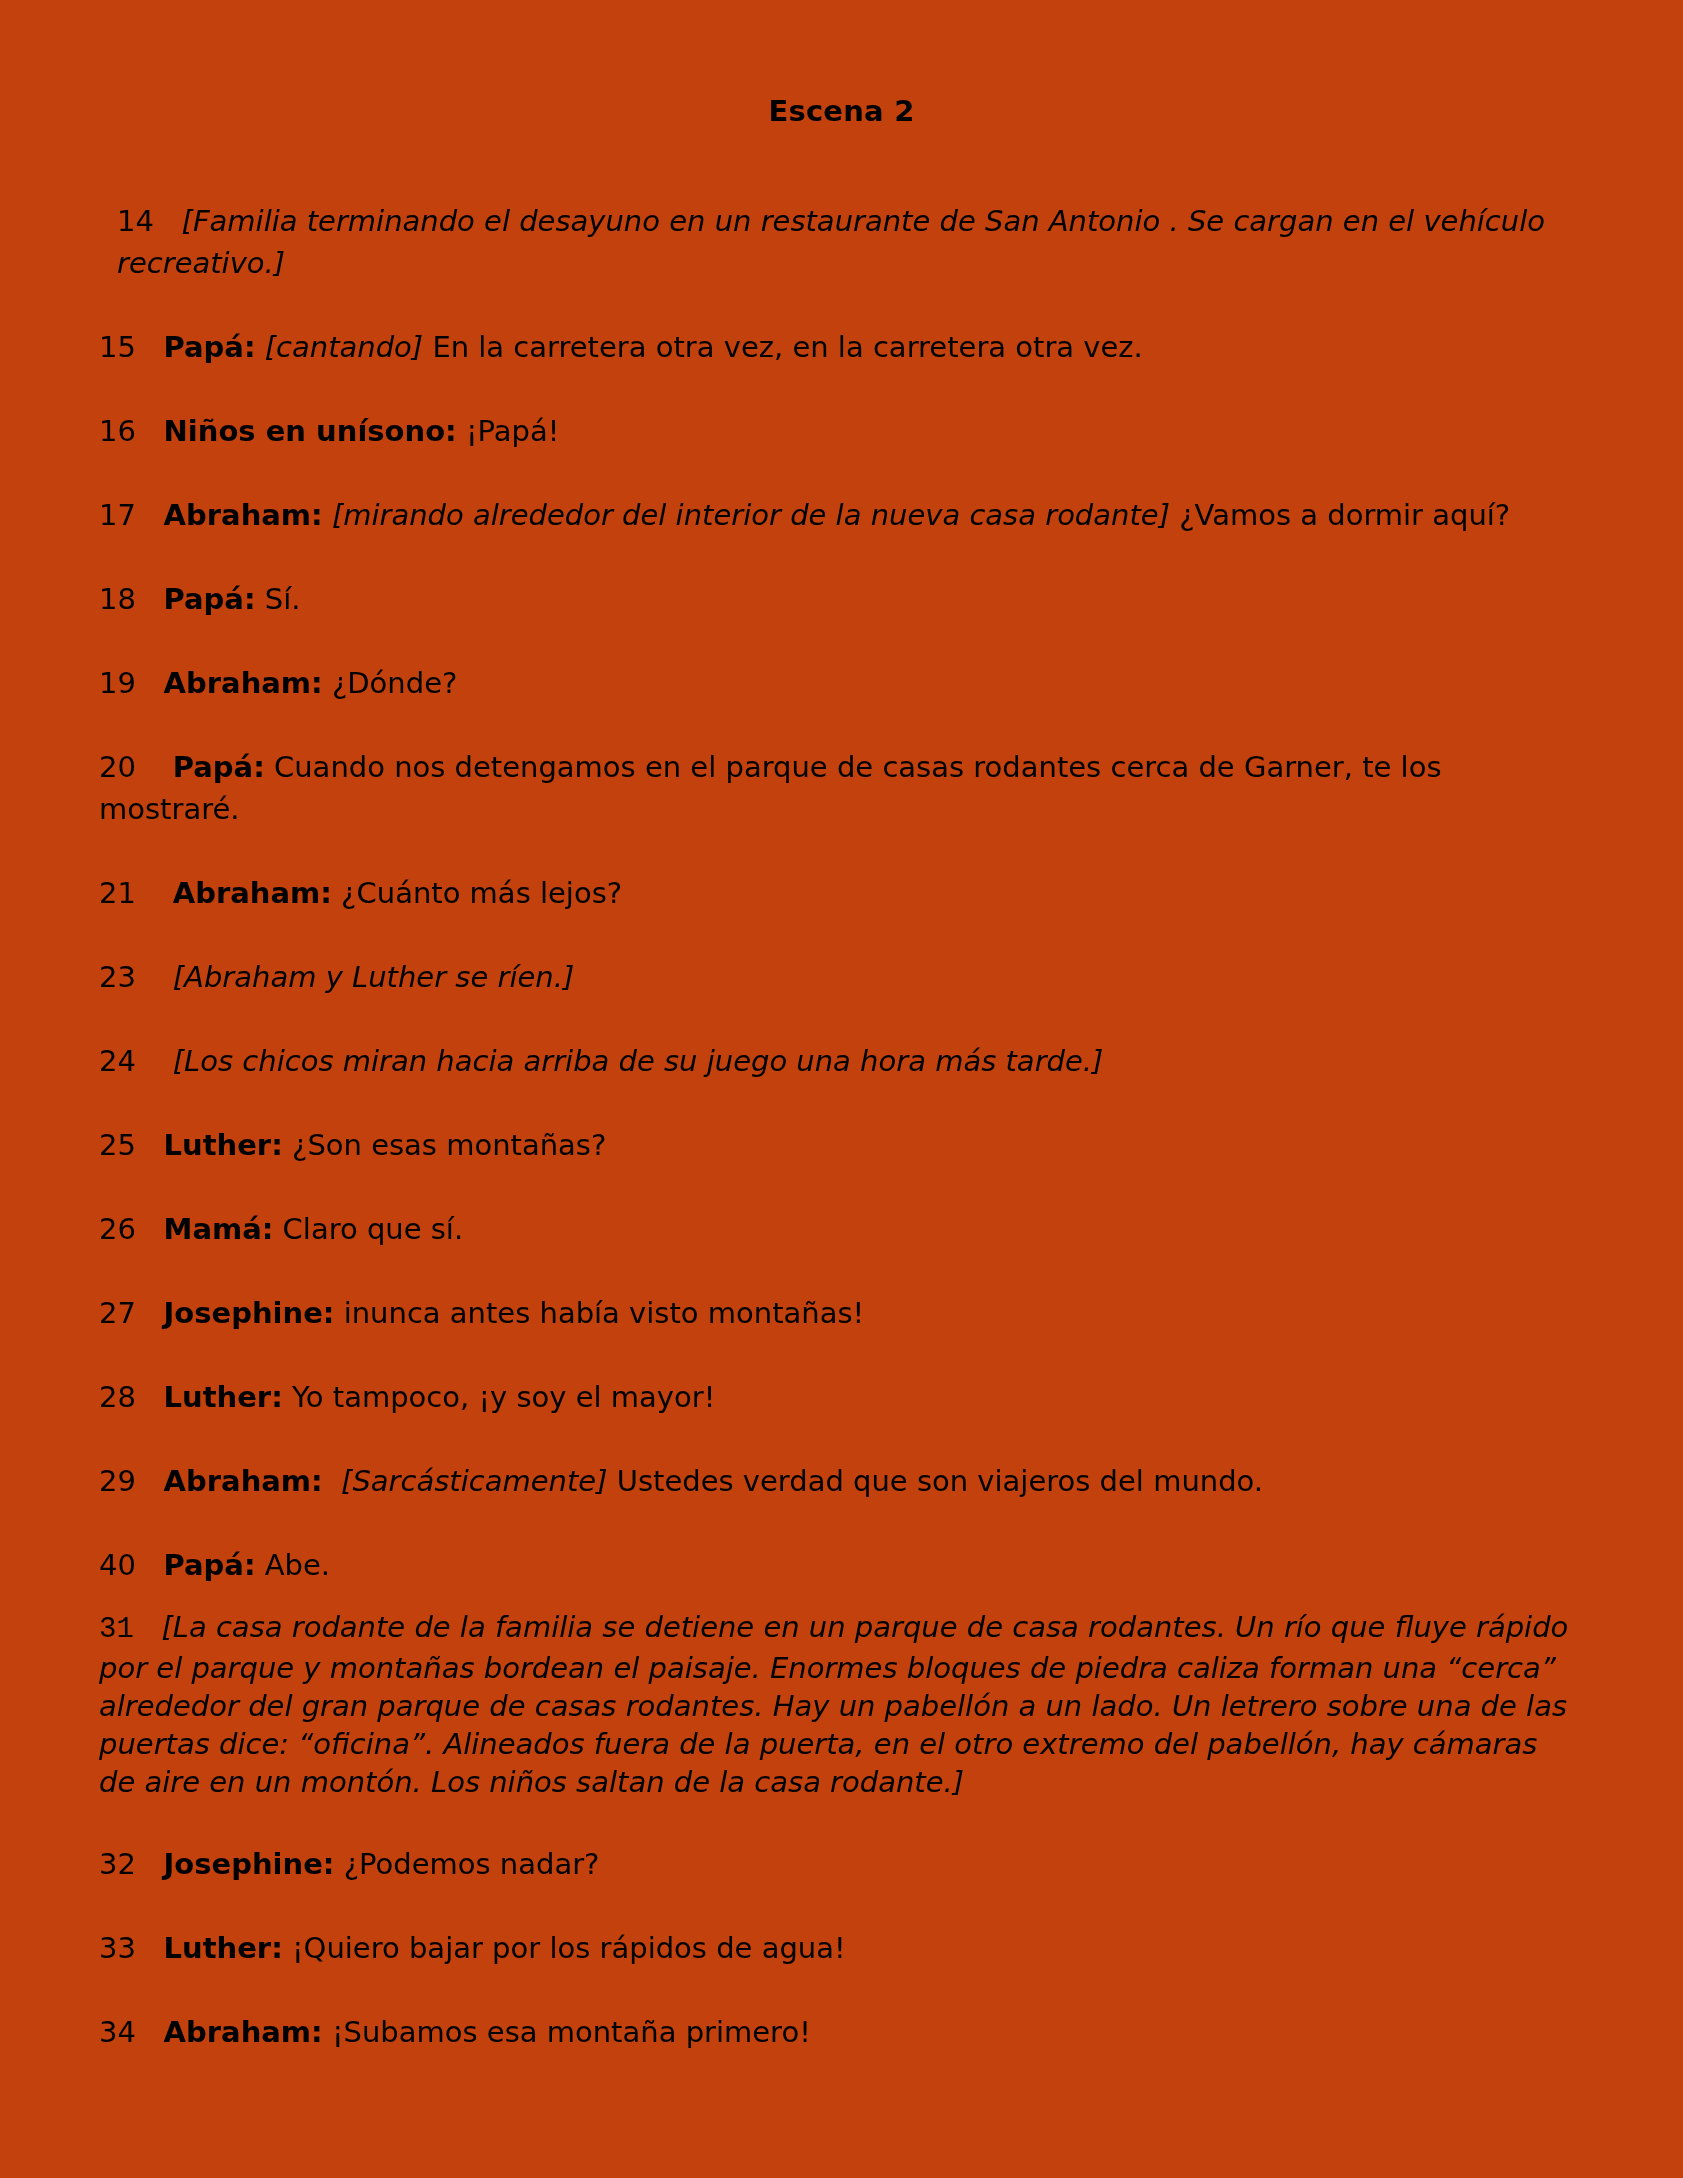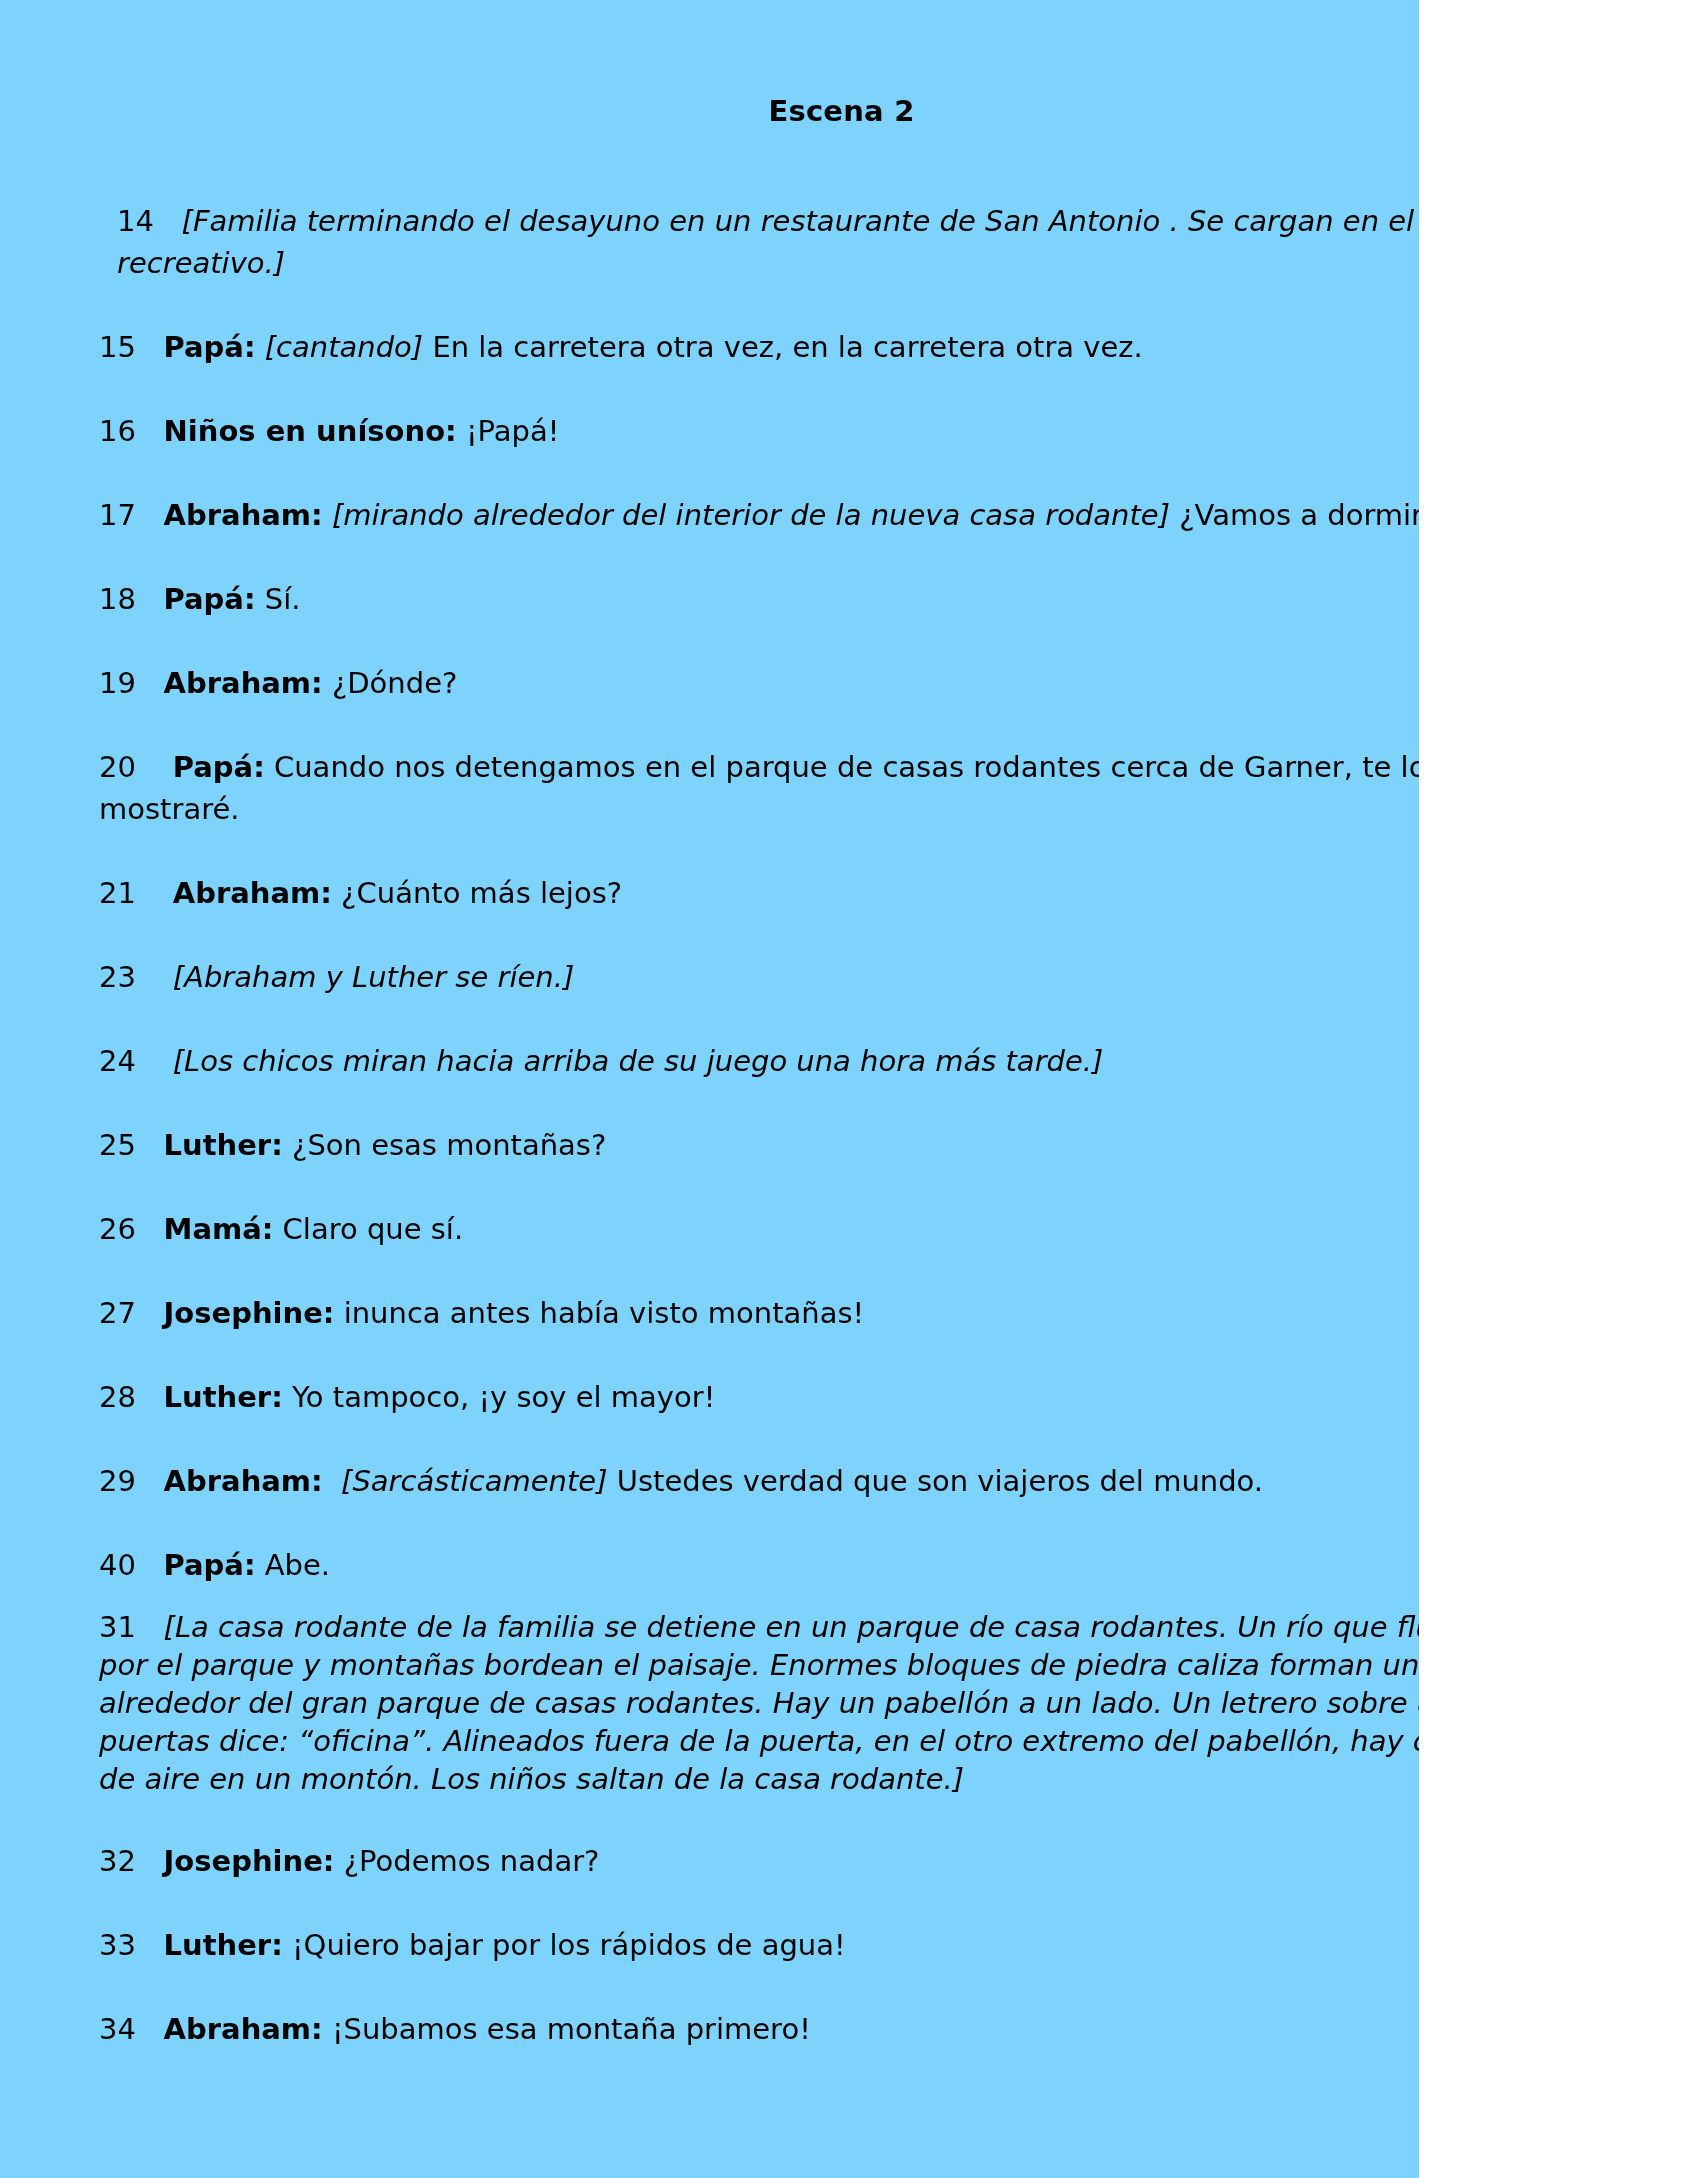--- a/index.html
+++ b/index.html
@@ -3,23 +3,23 @@
 <meta charset="utf-8">
 <title>Escena 2</title>
 <style>
   html, body {
     margin: 0;
     padding: 0;
     background: #ffffff;
   }
   .page {
     position: relative;
-    width: 1419px;
+    width: 1683px;
     height: 2178px;
-    background: #7dd3fc;
+    background: #c2410c;
     font-family: "DejaVu Sans", sans-serif;
     color: #000000;
     box-sizing: border-box;
     overflow: hidden;
   }
   .heading {
     position: absolute;
     top: 94px;
     left: 0;
     width: 1683px;
@@ -56,20 +56,21 @@
   }
   .paragraph {
     display: block;
     font-size: 29px;
     line-height: 38px;
     margin-bottom: 22px;
     font-style: italic;
   }
   .paragraph .num {
     font-style: normal;
+    font-family: Liberation Mono, monospace;
   }
   .inl {
     font-style: italic;
   }
 </style>
 </head>
 <body>
 
 <div class="page">
 

